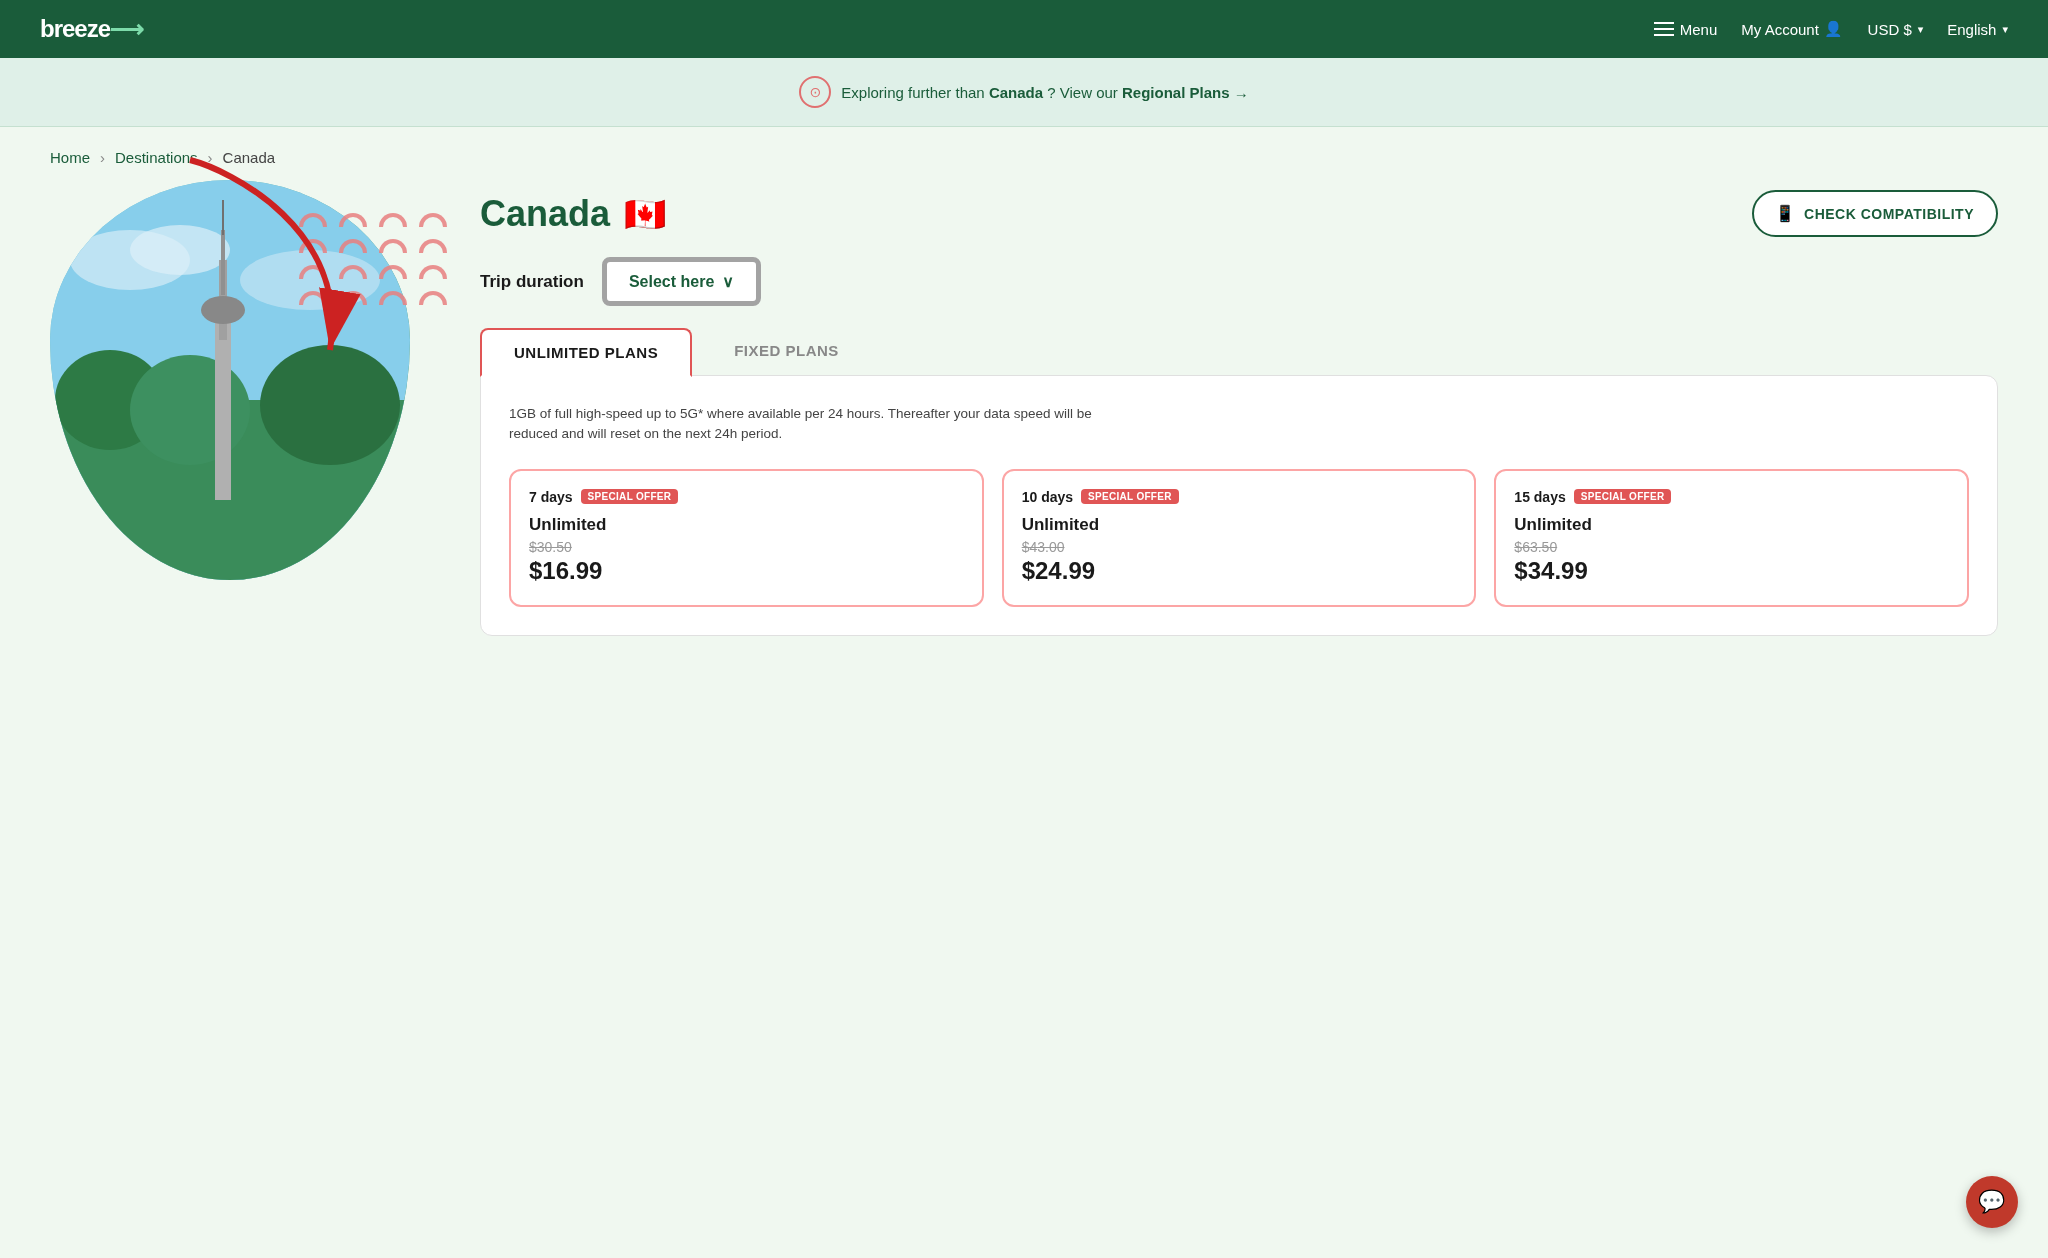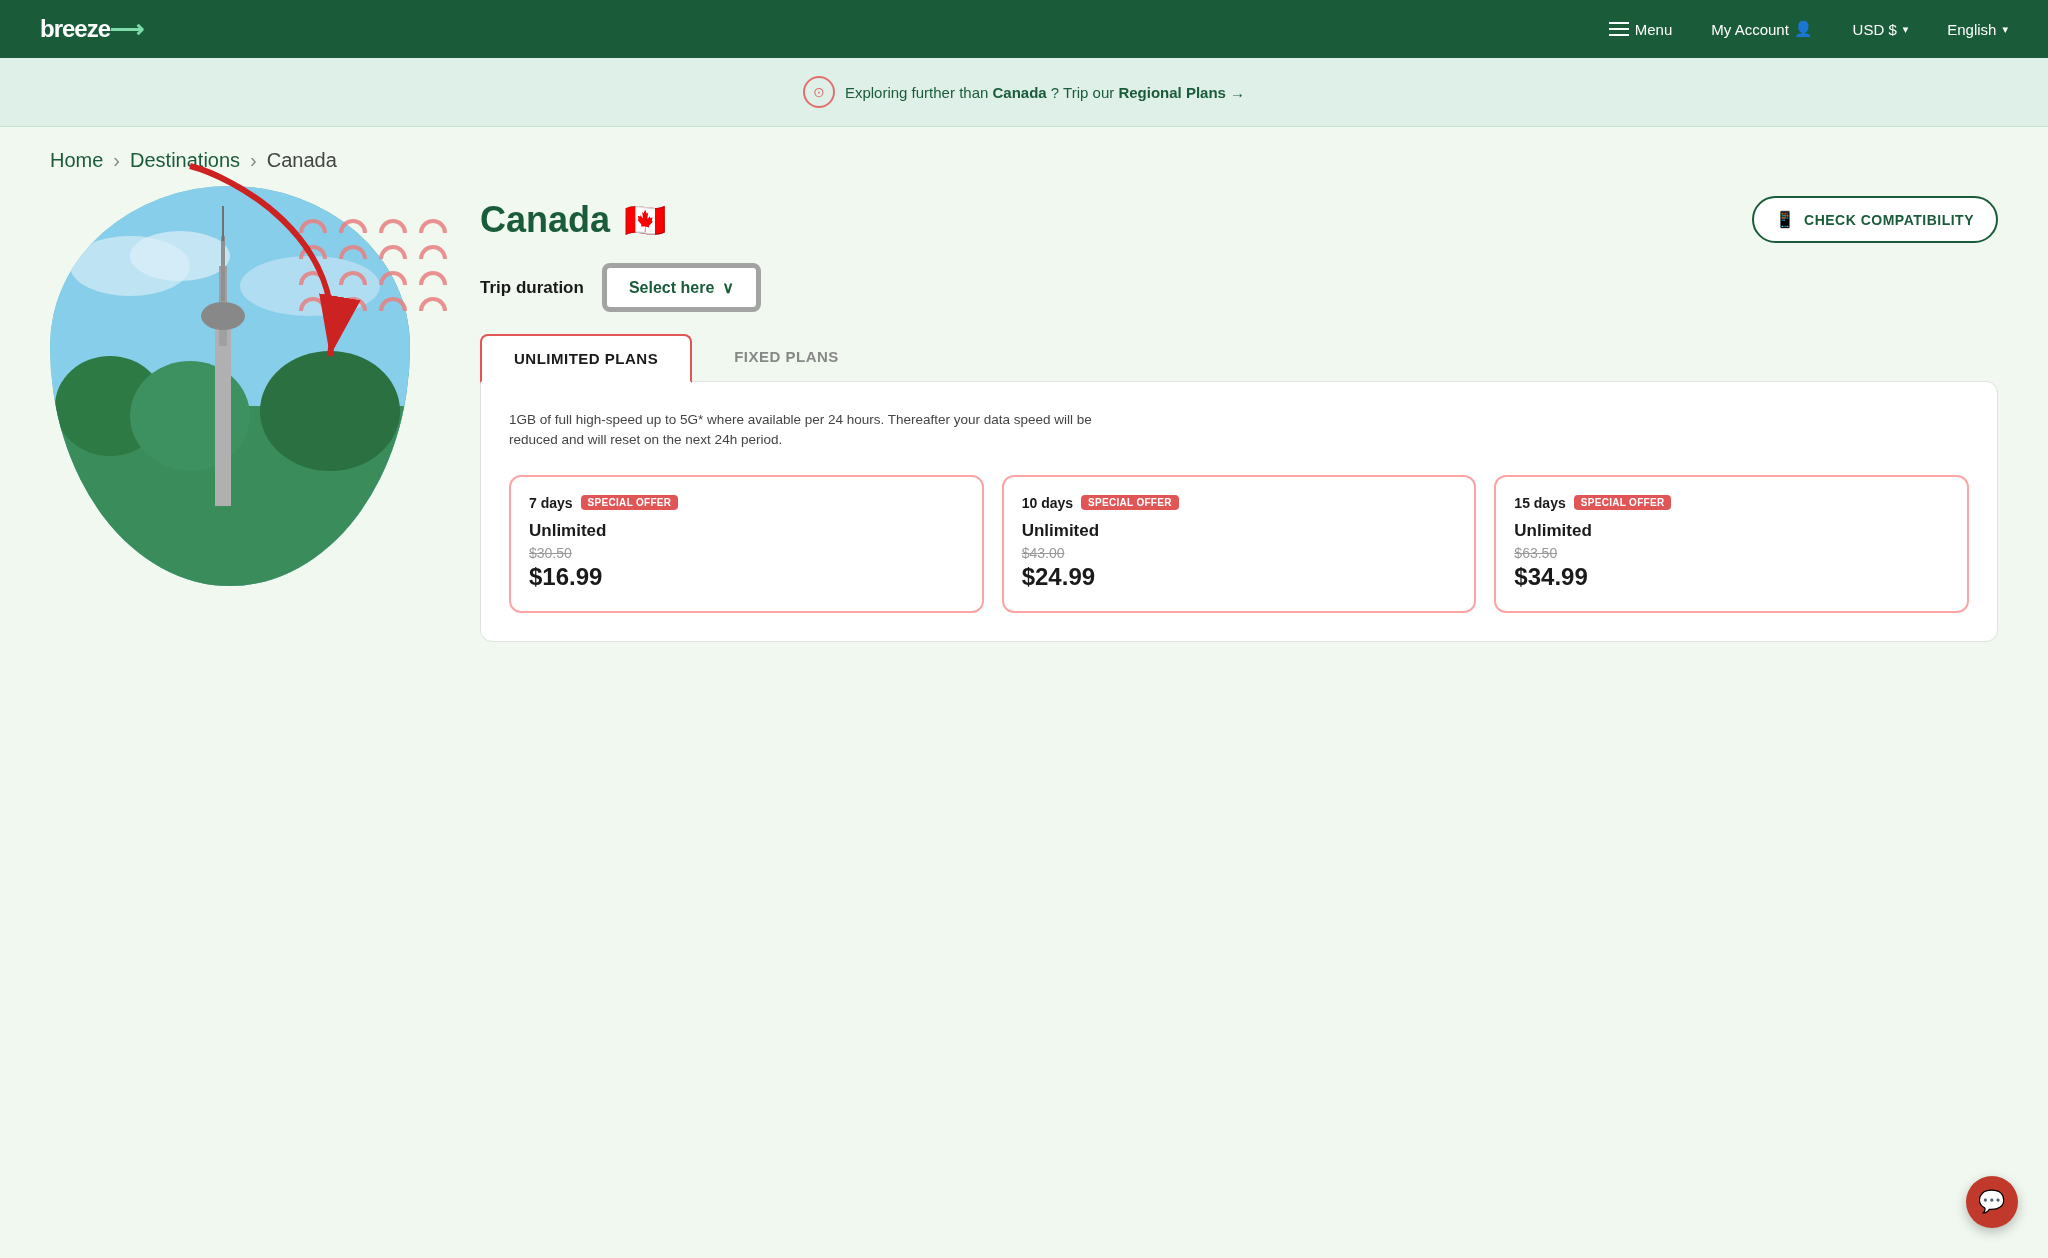--- a/index.html
+++ b/index.html
@@ -17,21 +17,21 @@
     .navbar-logo {
       color: #fff;
       font-size: 24px;
       font-weight: 700;
       letter-spacing: -1px;
     }
     .navbar-logo span { color: #7ddbaa; }
     .navbar-right {
       display: flex;
       align-items: center;
-      gap: 39px;
+      gap: 24px;
       color: #fff;
       font-size: 15px;
     }
     .navbar-right .nav-item {
       display: flex; align-items: center; gap: 6px; cursor: pointer;
       color: #fff; font-size: 15px;
     }
     .menu-icon { display: flex; flex-direction: column; gap: 4px; }
     .menu-icon span { display: block; width: 20px; height: 2px; background: #fff; }
     .chevron { font-size: 11px; }
@@ -54,21 +54,21 @@
       color: #e07070; font-size: 14px; flex-shrink: 0;
     }
     .banner-text { color: #1a5c3a; font-size: 15px; }
     .banner-text strong { font-weight: 700; }
     .banner-link { color: #1a5c3a; font-weight: 700; text-decoration: none; }
 
     
     .breadcrumb {
       padding: 22px 50px 14px;
       display: flex; align-items: center; gap: 10px;
-      font-size: 20px; color: #1a5c3a;
+      font-size: 15px; color: #1a5c3a;
     }
     .breadcrumb a { color: #1a5c3a; text-decoration: none; font-weight: 500; }
     .breadcrumb .sep { color: #888; }
     .breadcrumb .current { color: #444; }
 
     
     .main {
       display: flex;
       padding: 0 50px 40px;
       gap: 50px;
@@ -293,21 +293,21 @@
       <span class="chevron">▾</span>
     </div>
   </div>
 </nav>
 
 <div class="banner">
   <div class="banner-compass">⊙</div>
   <div class="banner-text">
     <span>Exploring further than </span>
     <strong>Canada</strong>
-    <span>? Trip our </span>
+    <span>? View our </span>
     <a class="banner-link" href="#">Regional Plans →</a>
   </div>
 </div>
 
 <div class="breadcrumb">
   <a href="#">Home</a>
   <span class="sep">›</span>
   <a href="#">Destinations</a>
   <span class="sep">›</span>
   <span class="current">Canada</span>

